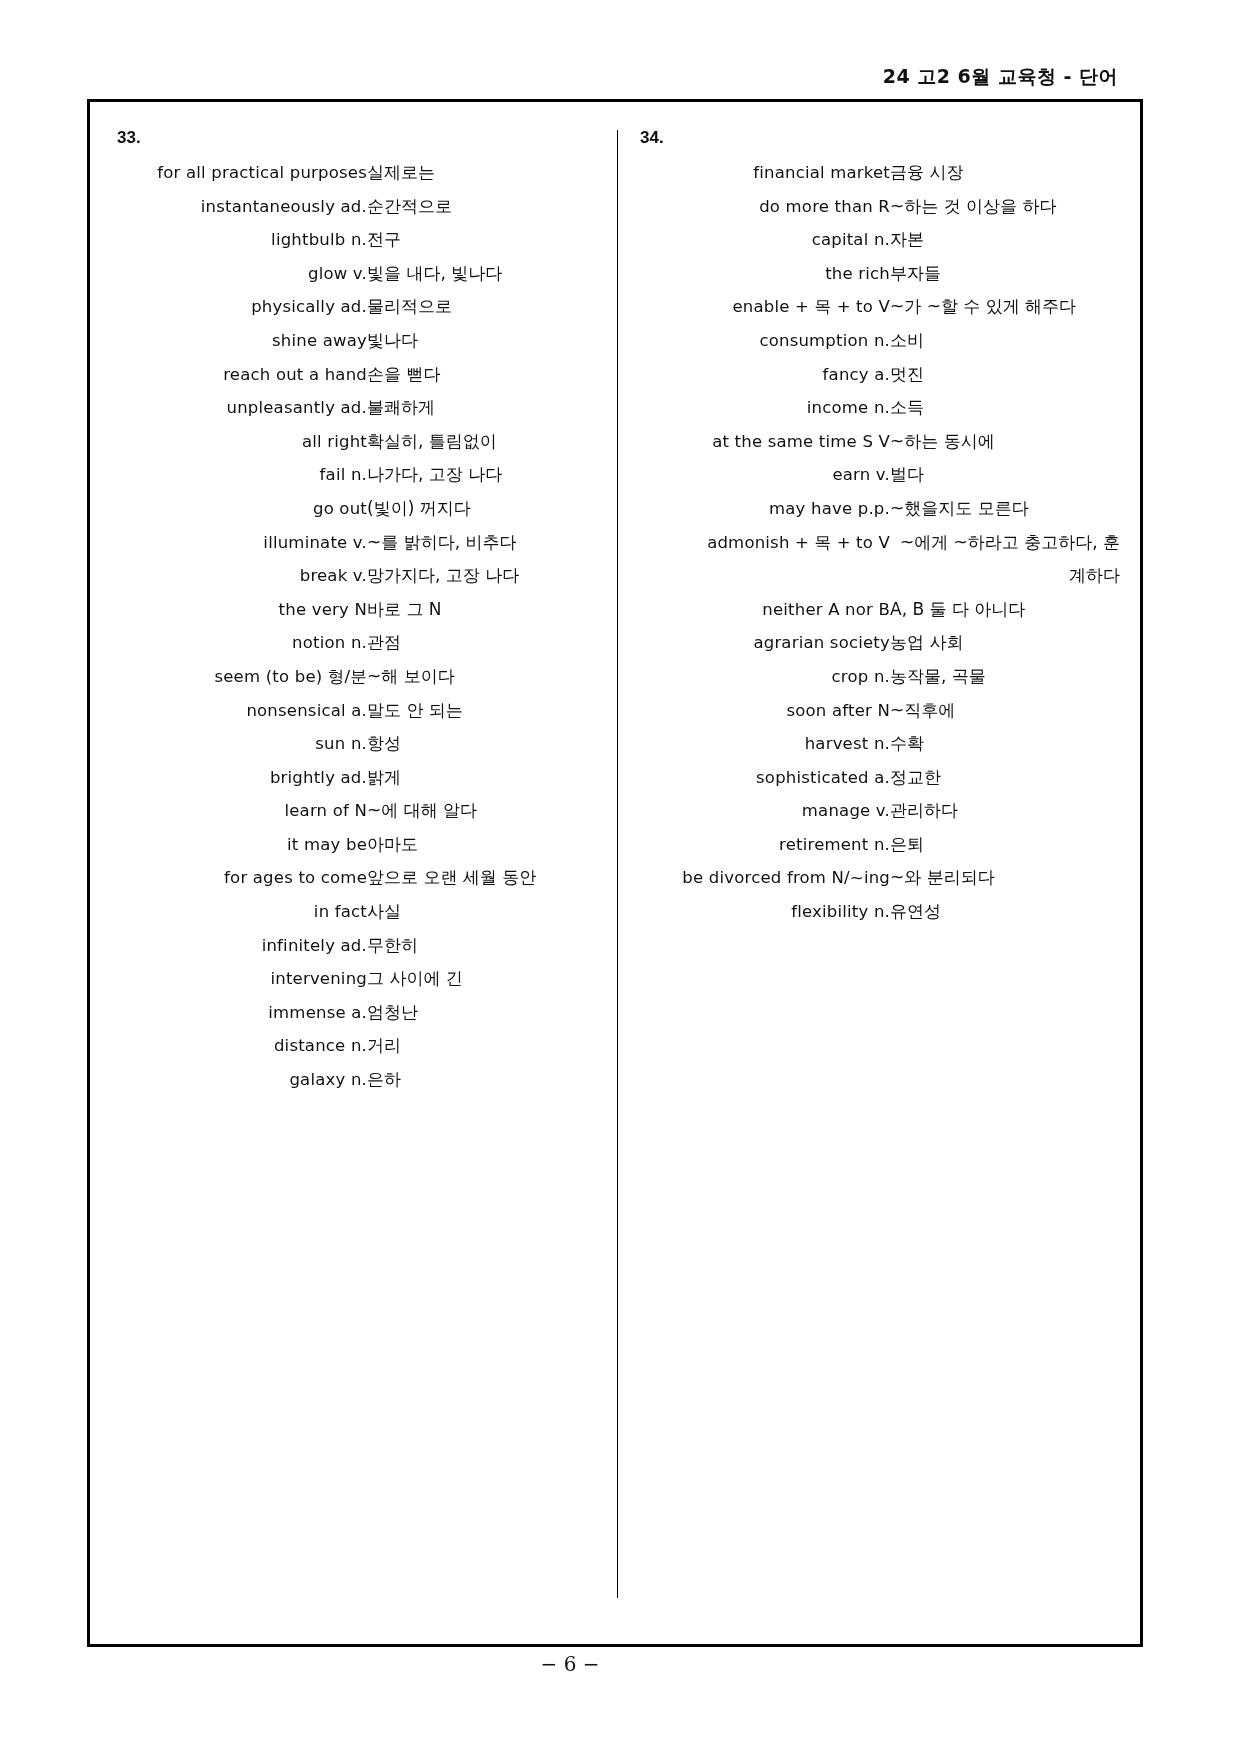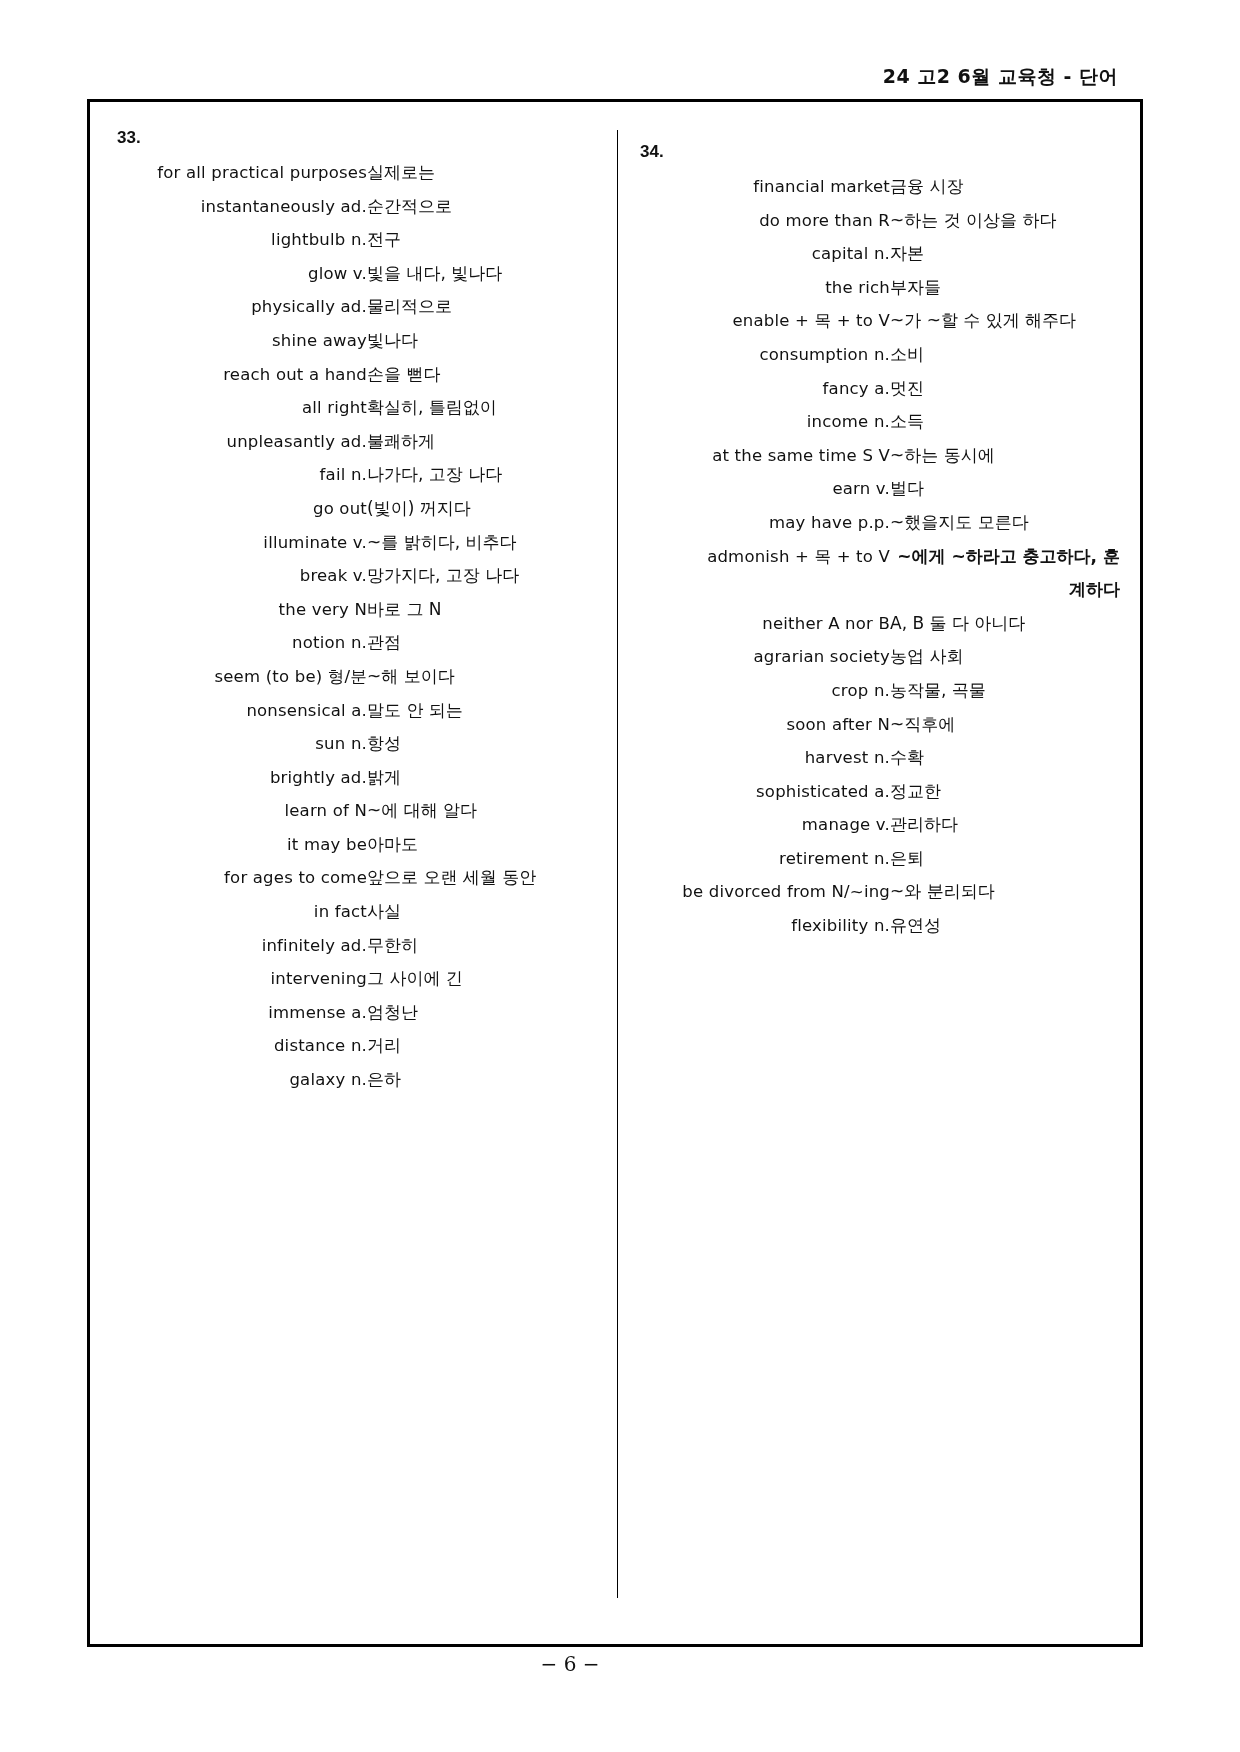--- a/index.html
+++ b/index.html
@@ -2,29 +2,29 @@
 <html><head>
 <meta charset="utf-8">
 <style>
   html, body { margin:0; padding:0; background:#ffffff; }
   body { width:1240px; height:1752px; position:relative; font-family:"DejaVu Sans", sans-serif; color:#111; overflow:hidden; }
   .header-title { position:absolute; top:64px; right:122px; font-size:19px; font-weight:bold; letter-spacing:0.5px; }
   .frame { position:absolute; left:87px; top:99px; width:1056px; height:1548px; border:3px solid #000; box-sizing:border-box; }
   .divider { position:absolute; left:617px; top:130px; width:1px; height:1468px; background:#000; }
   .col { position:absolute; top:126px; }
   .col.left { left:117px; }
-  .col.right { left:640px;margin-top:14px; }
+  .col.right { left:640px; }
   .section-num { font-family:"Liberation Sans", sans-serif; font-weight:bold; font-size:17px; height:30px; line-height:24px; }
   .row { display:flex; font-size:17px; line-height:33.6px; height:33.6px; white-space:nowrap;text-align:right; }
   .row.tall { height:67.2px; }
   .en { font-family:"DejaVu Sans", sans-serif; font-size:16.5px; letter-spacing:0.2px; }
   .left .en { width:250px; }
   .right .en { width:250px; }
   .ko { font-family:"DejaVu Sans", sans-serif; font-size:17px; }
-  .ko.wrap { white-space:normal; width:230px; line-height:33.6px;font-weight:bold; }
+  .ko.wrap { white-space:normal; width:230px; line-height:33.6px; }
   .page-num { position:absolute; top:1652px; left:0; width:1240px; text-align:center; font-family:"DejaVu Serif", serif; font-size:20px; margin-left:-50px; }
 </style>
 </head>
 <body>
 
 <div class="header-title">24 고2 6월 교육청 - 단어</div>
 
 <div class="frame"></div>
 <div class="divider"></div>
 
@@ -53,26 +53,26 @@
       </div>
       <div class="row">
         <span class="en">shine away</span>
         <span class="ko">빛나다</span>
       </div>
       <div class="row">
         <span class="en">reach out a hand</span>
         <span class="ko">손을 뻗다</span>
       </div>
       <div class="row">
+        <span class="en">unpleasantly ad.</span>
+        <span class="ko">불쾌하게</span>
+      </div>
+      <div class="row">
         <span class="en">all right</span>
         <span class="ko">확실히, 틀림없이</span>
-      </div>
-      <div class="row">
-        <span class="en">unpleasantly ad.</span>
-        <span class="ko">불쾌하게</span>
       </div>
       <div class="row">
         <span class="en">fail n.</span>
         <span class="ko">나가다, 고장 나다</span>
       </div>
       <div class="row">
         <span class="en">go out</span>
         <span class="ko">(빛이) 꺼지다</span>
       </div>
       <div class="row">

